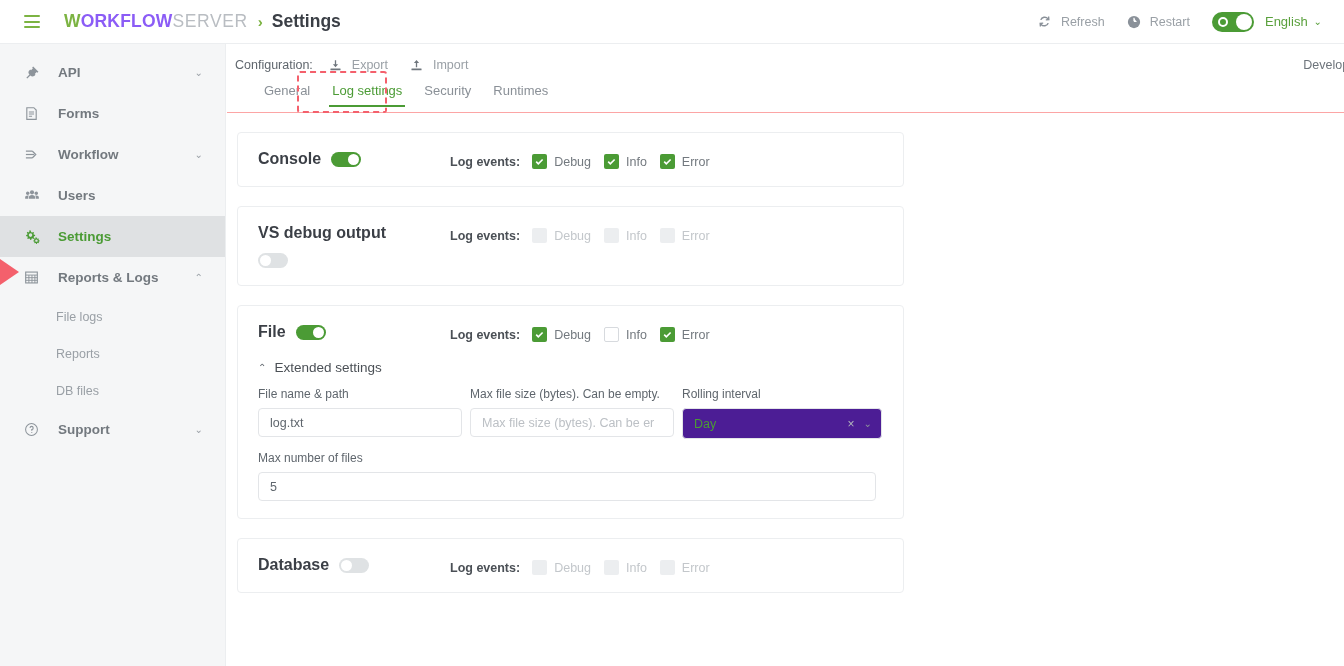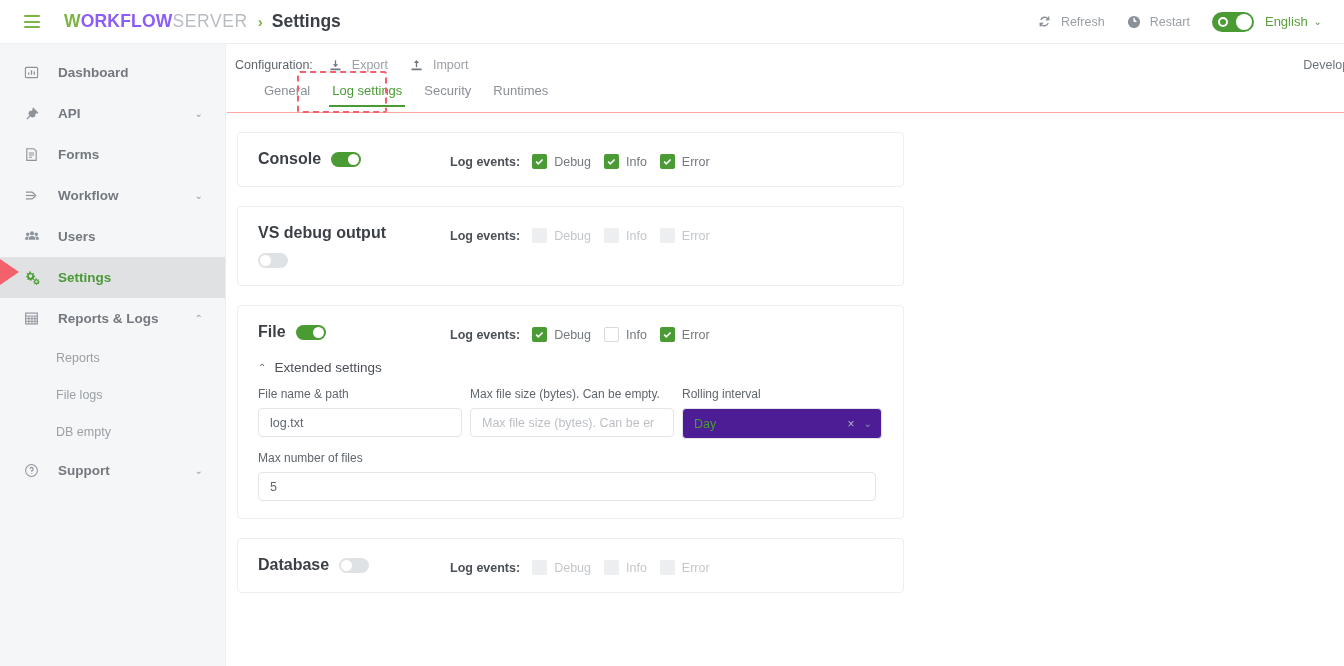--- a/index.html
+++ b/index.html
@@ -264,29 +264,20 @@
     <div class="lang-toggle">
       <span class="dot"></span>
       <span class="knob"></span>
     </div>
     <span class="lang-label">English</span>
     <span class="lang-caret">⌄</span>
   </div>
 </div>
 
 <div class="sidebar">
-  <div class="nav-item">
-    <span class="nav-ico">
-      <svg width="15" height="15" viewBox="0 0 16 16" fill="none" stroke="currentColor" stroke-width="1.2">
-        <rect x="1.5" y="2.5" width="13" height="11" rx="1"></rect>
-        <path d="M5 10.5V8M8 10.5V5.5M11 10.5V7" stroke-width="1.4"></path>
-      </svg>
-    </span>
-    <span class="nav-lbl">Dashboard</span>
-  </div>
 
   <div class="nav-item">
     <span class="nav-ico">
       <svg width="15" height="15" viewBox="0 0 16 16" fill="currentColor">
         <path d="M9.8 1.6 8.7 2.7l.8.8-2 2-.8-.8-1.1 1.1a3.3 3.3 0 0 0 .2 4.4l-3.3 3.3 1 1 3.3-3.3a3.3 3.3 0 0 0 4.4.2l1.1-1.1-.8-.8 2-2 .8.8 1.1-1.1z"></path>
       </svg>
     </span>
     <span class="nav-lbl">API</span>
     <span class="nav-caret">⌄</span>
   </div>
@@ -342,27 +333,27 @@
       <svg width="15" height="15" viewBox="0 0 16 16" fill="none" stroke="currentColor" stroke-width="1.2">
         <rect x="1.8" y="2.2" width="12.4" height="11.6"></rect>
         <path d="M1.8 5.4h12.4M5.2 5.4v8.4M8.5 5.4v8.4M11.6 5.4v8.4M1.8 8.2h12.4M1.8 11h12.4" stroke-width="1"></path>
       </svg>
     </span>
     <span class="nav-lbl">Reports &amp; Logs</span>
     <span class="nav-caret">⌃</span>
   </div>
 
   <div class="subnav-item">
+    <span class="sub-lbl">File logs</span>
+  </div>
+  <div class="subnav-item">
     <span class="sub-lbl">Reports</span>
   </div>
   <div class="subnav-item">
-    <span class="sub-lbl">File logs</span>
-  </div>
-  <div class="subnav-item">
-    <span class="sub-lbl">DB empty</span>
+    <span class="sub-lbl">DB files</span>
   </div>
 
   <div class="nav-item">
     <span class="nav-ico">
       <svg width="15" height="15" viewBox="0 0 16 16" fill="none" stroke="currentColor" stroke-width="1.1">
         <circle cx="8" cy="8" r="6.3"></circle>
         <path d="M6.4 6.2a1.7 1.7 0 1 1 1.9 1.9v1.1" stroke-width="1.2"></path>
         <circle cx="8.3" cy="11.2" r=".65" fill="currentColor" stroke="none"></circle>
       </svg>
     </span>

